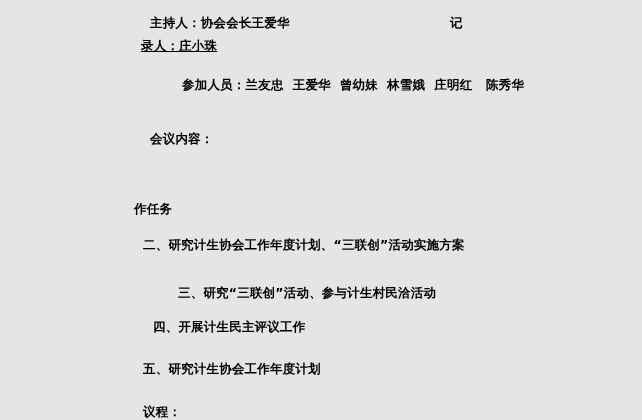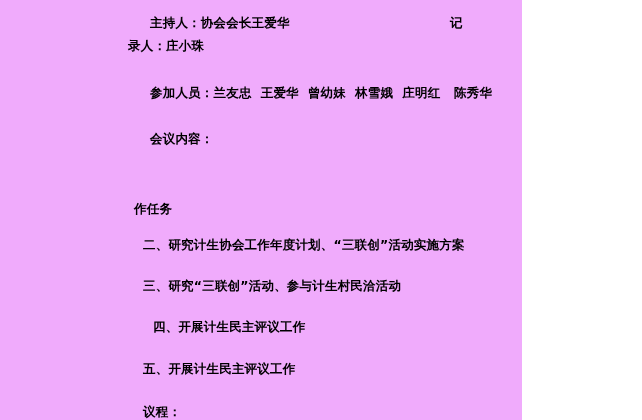--- a/index.html
+++ b/index.html
@@ -8,60 +8,60 @@
     background: #ffffff;
   }
   body {
     width: 642px;
     height: 420px;
     overflow: hidden;
     font-family: "DejaVu Sans", "Liberation Sans", sans-serif;
   }
   #doc-page {
     position: relative;
-    width: 522px;
+    width: 642px;
     height: 420px;
-    background: #f0abfc;
+    background: #e5e5e5;
   }
   .doc-line {
     position: absolute;
     font-size: 12.5px;
     line-height: 17px;
     color: #000000;
     font-weight: 700;
     white-space: pre;
     letter-spacing: 0.2px;
   }
   .indent-1 { left: 150px; }
-  .indent-0 { left: 128px; }
+  .indent-0 { left: 141px; text-decoration: underline; }
   .indent-body { left: 143px; }
   .right-frag { left: 450px; }
   .wrap-line { left: 134px; }
 </style>
 </head>
 <body>
 
 <div id="doc-page">
 
   <div class="doc-line indent-1" style="top:14px;">主持人：协会会长王爱华</div>
 
   <div class="doc-line right-frag" style="top:14px;">记</div>
 
   <div class="doc-line indent-0" style="top:37px;">录人：庄小珠</div>
 
-  <div class="doc-line indent-1" style="top:84px;">参加人员：兰友忠  王爱华  曾幼妹  林雪娥  庄明红   陈秀华</div>
+  <div class="doc-line indent-1" style="top:76px;margin-left:32px;">参加人员：兰友忠  王爱华  曾幼妹  林雪娥  庄明红   陈秀华</div>
 
   <div class="doc-line indent-1" style="top:130px;text-align:right;">会议内容：</div>
 
 
   <div class="doc-line wrap-line" style="top:200px;">作任务</div>
 
   <div class="doc-line indent-body" style="top:236px;">二、研究计生协会工作年度计划、“三联创”活动实施方案</div>
 
-  <div class="doc-line indent-body" style="top:277px;">三、研究“三联创”活动、参与计生村民洽活动</div>
+  <div class="doc-line indent-body" style="top:284px;margin-left:35px;">三、研究“三联创”活动、参与计生村民洽活动</div>
 
   <div class="doc-line indent-body" style="top:318px;margin-left:10px;">四、开展计生民主评议工作</div>
 
-  <div class="doc-line indent-body" style="top:360px;">五、开展计生民主评议工作</div>
+  <div class="doc-line indent-body" style="top:360px;">五、研究计生协会工作年度计划</div>
 
   <div class="doc-line indent-body" style="top:403px;">议程：</div>
 
 </div>
 
 </body></html>

